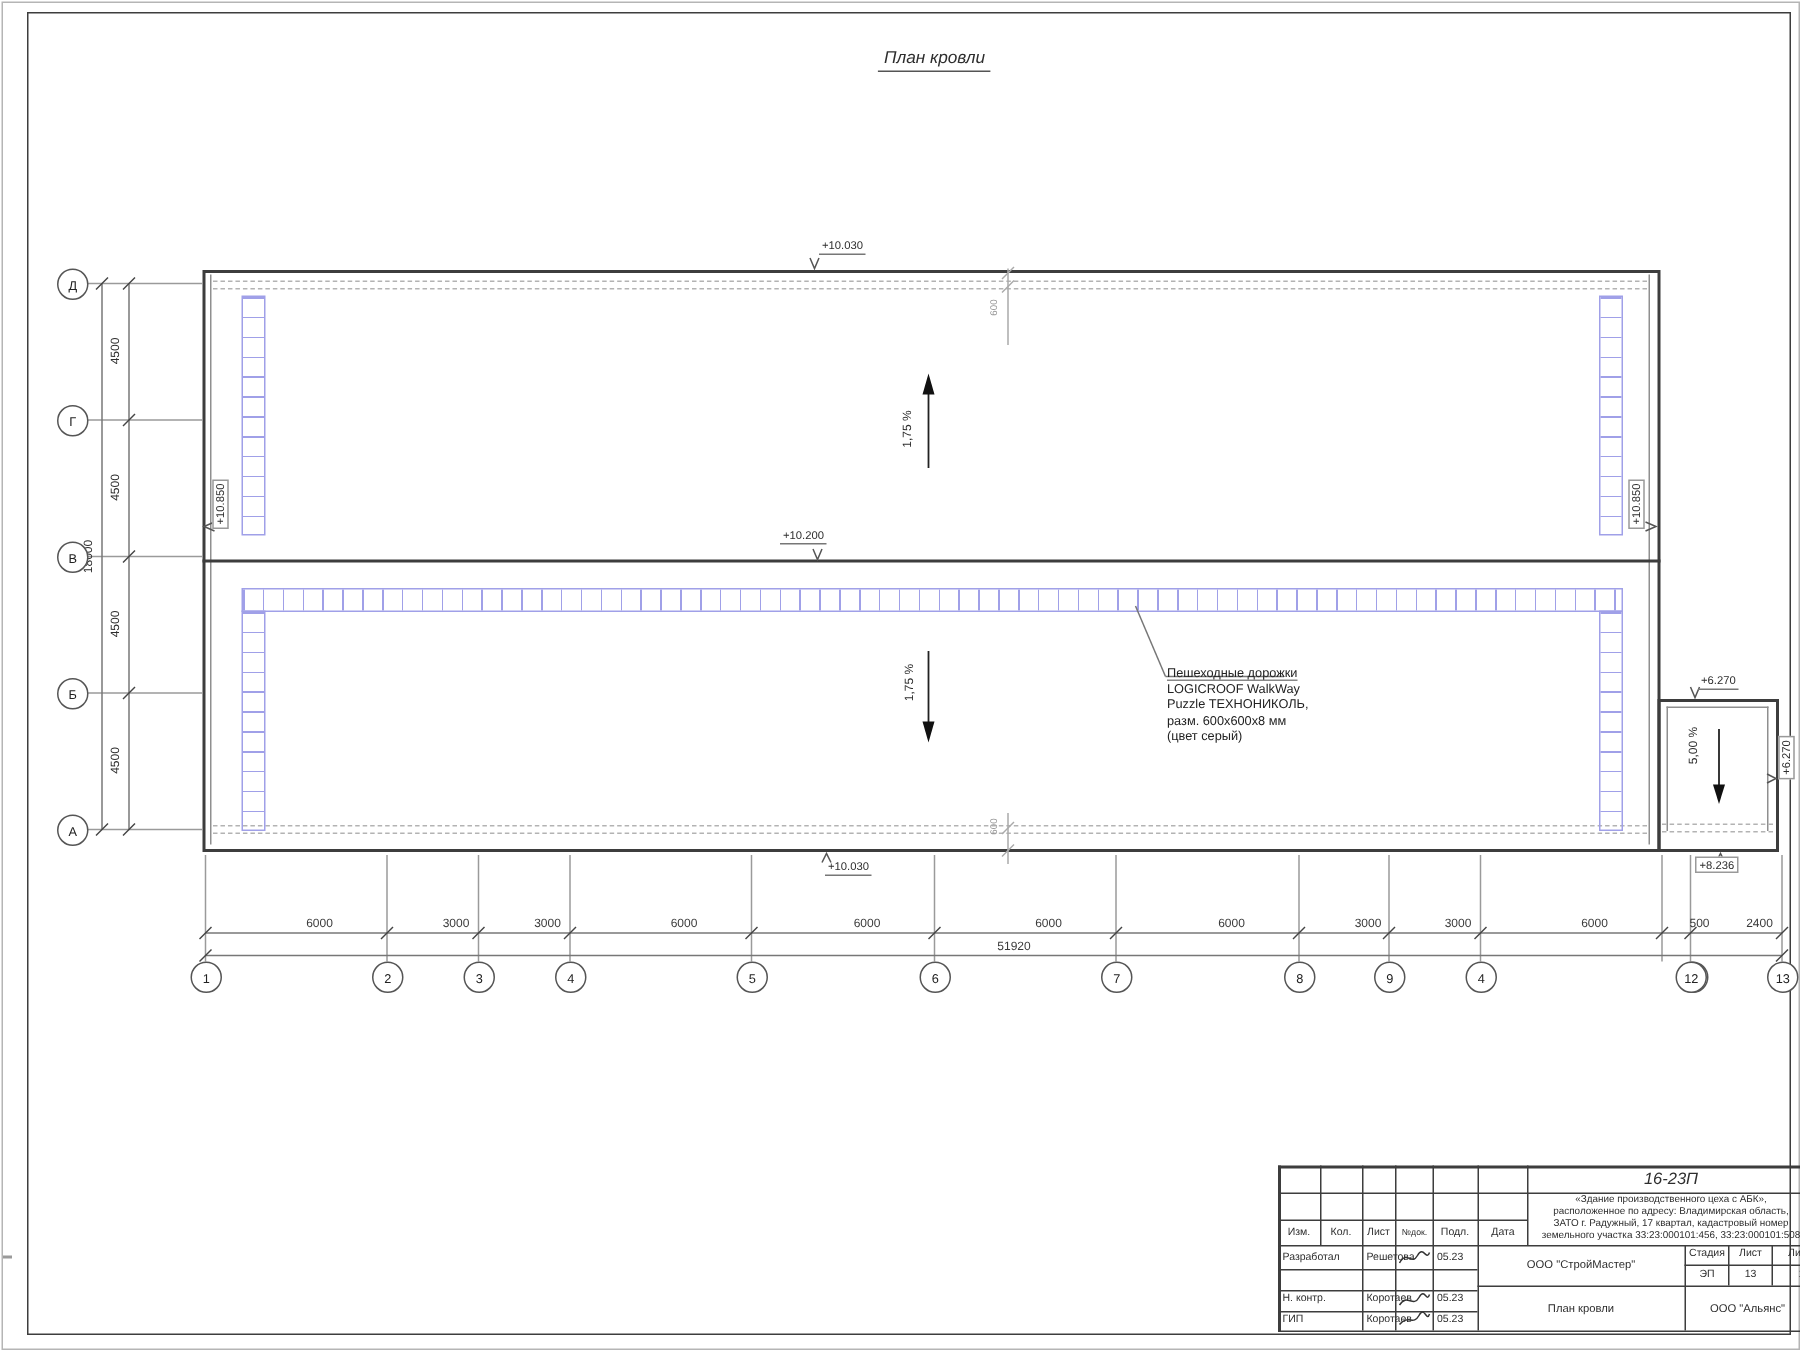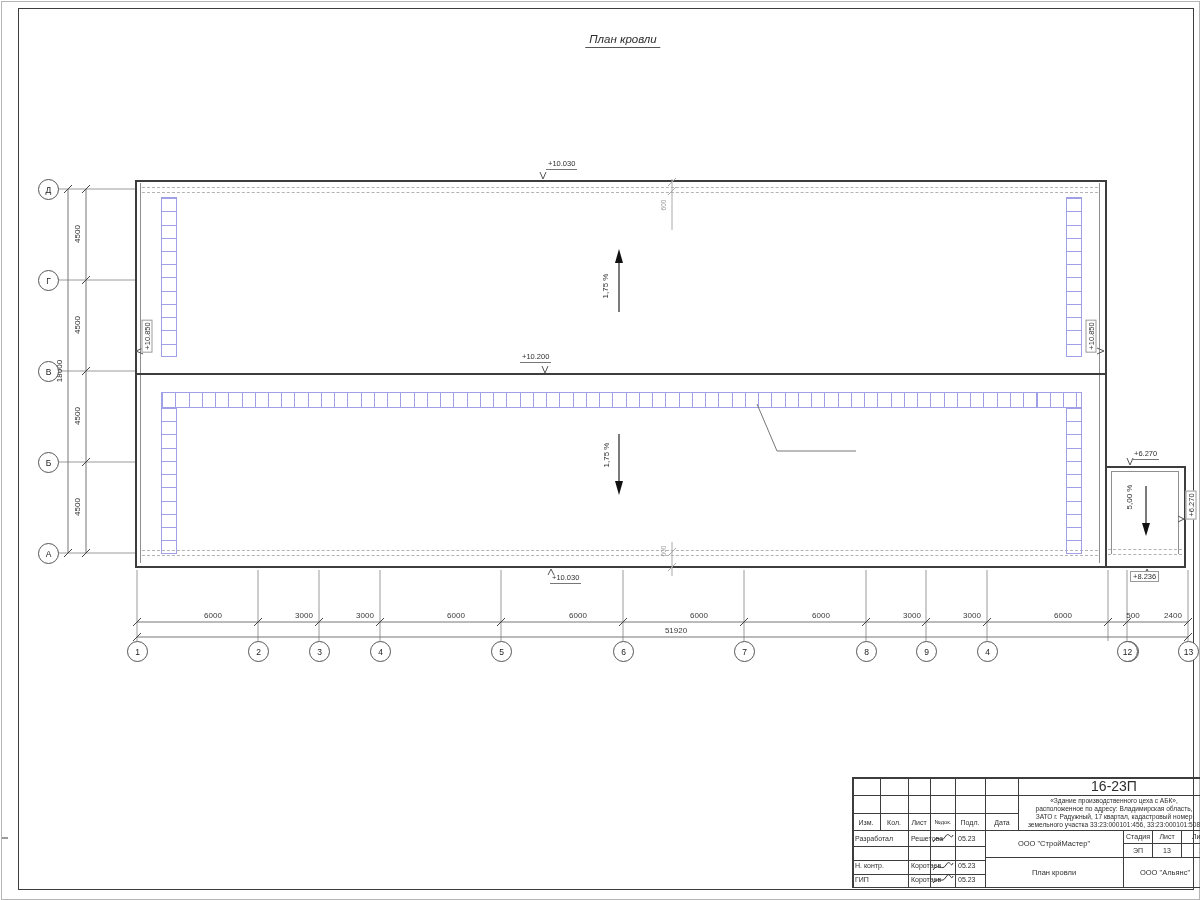--- a/index.html
+++ b/index.html
@@ -171,20 +171,27 @@
   <div class="abs elevbox rot" style="left:1191px;top:505px;">+6.270</div>
   <div class="abs elevbox" style="left:1130px;top:571px;">+8.236</div>
 
   <div class="abs t rot" style="left:605px;top:286px;">1,75 %</div>
   <div class="abs t rot" style="left:606px;top:455px;">1,75 %</div>
   <div class="abs t rot" style="left:1129px;top:497px;">5,00 %</div>
 
   <div class="abs gray rot" style="left:663px;top:205px;">600</div>
   <div class="abs gray rot" style="left:663px;top:551px;">600</div>
 
+  <div class="abs note" style="left:778px;top:443px;">
+    <div><span class="u">Пешеходные дорожки</span></div>
+    <div>LOGICROOF WalkWay</div>
+    <div>Puzzle ТЕХНОНИКОЛЬ,</div>
+    <div>разм. 600х600х8 мм</div>
+    <div>(цвет серый)</div>
+  </div>
 
   <div class="abs dimtxt" style="left:197px;top:611px;">6000</div>
   <div class="abs dimtxt" style="left:288px;top:611px;">3000</div>
   <div class="abs dimtxt" style="left:349px;top:611px;">3000</div>
   <div class="abs dimtxt" style="left:440px;top:611px;">6000</div>
   <div class="abs dimtxt" style="left:562px;top:611px;">6000</div>
   <div class="abs dimtxt" style="left:683px;top:611px;">6000</div>
   <div class="abs dimtxt" style="left:805px;top:611px;">6000</div>
   <div class="abs dimtxt" style="left:896px;top:611px;">3000</div>
   <div class="abs dimtxt" style="left:956px;top:611px;">3000</div>
@@ -237,21 +244,21 @@
     <div class="abs tbline" style="left:28px;top:0;width:1px;height:53px;"></div>
     <div class="abs tbline" style="left:56px;top:0;width:1px;height:110px;"></div>
     <div class="abs tbline" style="left:78px;top:0;width:1px;height:110px;"></div>
     <div class="abs tbline" style="left:103px;top:0;width:1px;height:110px;"></div>
     <div class="abs tbline" style="left:133px;top:0;width:1px;height:110px;"></div>
     <div class="abs tbline" style="left:166px;top:0;width:1px;height:53px;"></div>
     <div class="abs tbline" style="left:271px;top:53px;width:1px;height:57px;"></div>
     <div class="abs tbline" style="left:300px;top:53px;width:1px;height:27px;"></div>
     <div class="abs tbline" style="left:329px;top:53px;width:1px;height:27px;"></div>
 
-    <div class="abs tb tbc" style="left:262px;top:9px;font-size:14px;">16-23П</div>
+    <div class="abs tb tbc" style="left:262px;top:9px;font-size:11px;font-style:italic;">16-23П</div>
     <div class="abs tb tbc" style="left:262px;top:23px;font-size:6.6px;">«Здание производственного цеха с АБК»,</div>
     <div class="abs tb tbc" style="left:262px;top:31px;font-size:6.6px;">расположенное по адресу: Владимирская область,</div>
     <div class="abs tb tbc" style="left:262px;top:39px;font-size:6.6px;">ЗАТО г. Радужный, 17 квартал, кадастровый номер</div>
     <div class="abs tb tbc" style="left:262px;top:47px;font-size:6.6px;">земельного участка 33:23:000101:456, 33:23:000101:508</div>
     <div class="abs tb tbc" style="left:14px;top:45px;">Изм.</div>
     <div class="abs tb tbc" style="left:42px;top:45px;">Кол.</div>
     <div class="abs tb tbc" style="left:67px;top:45px;">Лист</div>
     <div class="abs tb tbc" style="left:91px;top:45px;font-size:5.8px;">№док.</div>
     <div class="abs tb tbc" style="left:118px;top:45px;">Подл.</div>
     <div class="abs tb tbc" style="left:150px;top:45px;">Дата</div>

